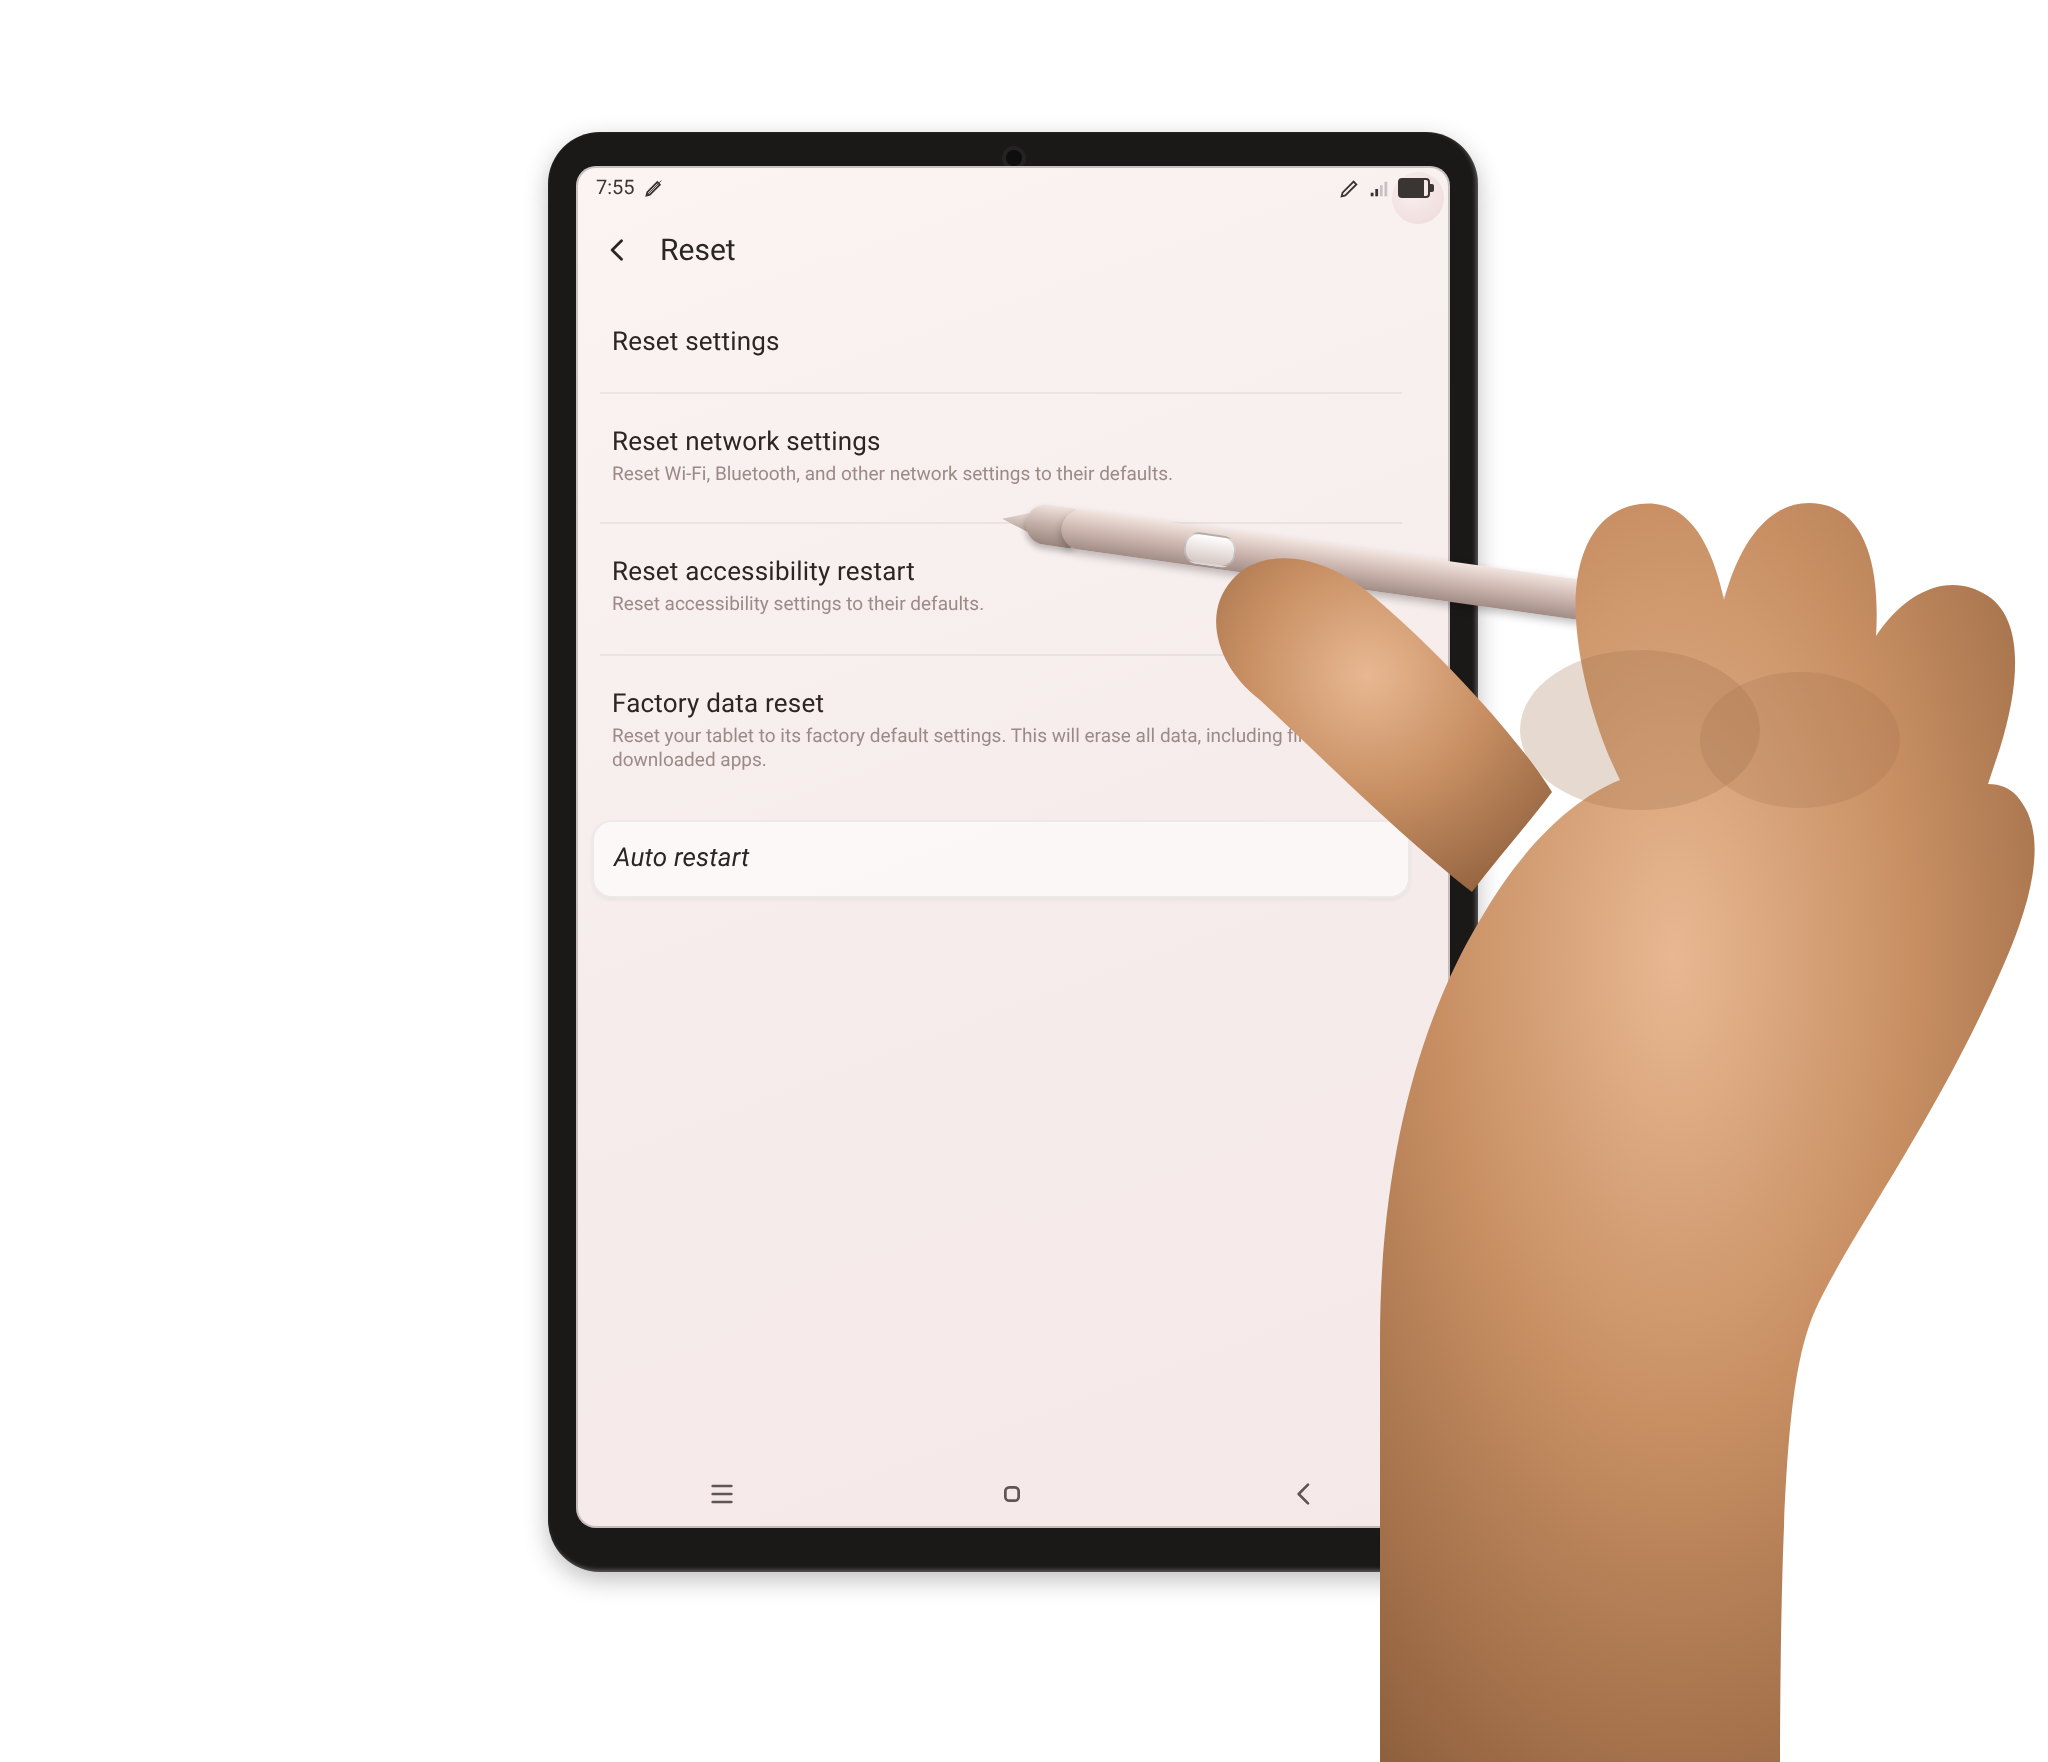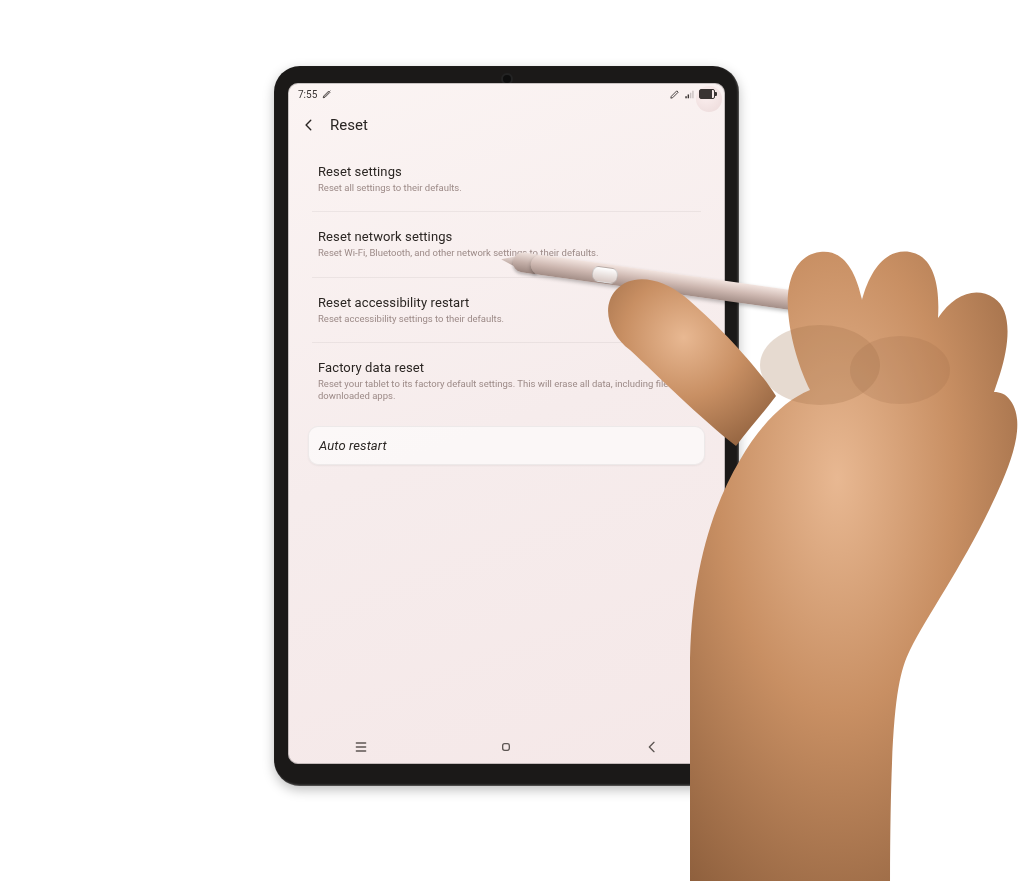--- a/index.html
+++ b/index.html
@@ -31,21 +31,21 @@
   .battery{width:14px;height:8px;border:1px solid #3a3433;border-radius:2px;position:relative;}
   .battery::after{content:"";position:absolute;right:-3px;top:2px;width:2px;height:4px;background:#3a3433;border-radius:0 1px 1px 0;}
   .battery i{display:block;height:100%;width:85%;background:#3a3433;}
   .hilite{position:absolute;right:3px;top:3px;width:26px;height:26px;border-radius:50%;background:radial-gradient(circle at 40% 35%,#fcefef,#e9d5d5);opacity:.85;}
   
   .header{position:absolute;top:26px;left:0;right:0;height:32px;display:flex;align-items:center;gap:10px;padding:0 10px;text-align:center;}
   .backbtn{width:22px;height:22px;display:flex;align-items:center;justify-content:center;color:#2a2624;}
   .backbtn svg{width:14px;height:14px;}
   .header .title{font-size:15px;color:#2a2624;}
   
-  .list{position:absolute;top:70px;left:20px;right:20px;}
+  .list{position:absolute;top:70px;left:8px;right:20px;}
   .row{padding:11px 10px;border-radius:10px;}
   .row.card{background:rgba(255,255,255,.6);border:1px solid rgba(0,0,0,.06);box-shadow:0 1px 2px rgba(0,0,0,.05);font-style:italic;}
   .row-title{font-size:13px;color:#2b2623;letter-spacing:.1px;}
   .row-sub{font-size:9.5px;color:#9c8a87;margin-top:3px;line-height:1.3;}
   .sep{height:12px;}
   .divider{height:1px;background:rgba(0,0,0,.05);margin:6px 4px;}
   
   .navbar{position:absolute;bottom:0;left:0;right:0;height:34px;display:flex;align-items:center;justify-content:space-around;}
   .navbtn{width:40px;height:24px;display:flex;align-items:center;justify-content:center;color:#5d5653;}
   .navbtn svg{width:16px;height:16px;}
@@ -124,21 +124,20 @@
               <polyline points="15 4 7 12 15 20"></polyline>
             </svg>
         </div>
         <div class="title">Reset</div>
       </div>
 
       <div class="list">
 
         <div class="row">
           <div class="row-title">Reset settings</div>
-          <div class="row-sub">Reset all settings to their defaults.</div>
         </div>
         <div class="divider"></div>
 
         <div class="row">
           <div class="row-title">Reset network settings</div>
           <div class="row-sub">Reset Wi-Fi, Bluetooth, and other network settings to their defaults.</div>
         </div>
         <div class="divider"></div>
 
         <div class="row">

